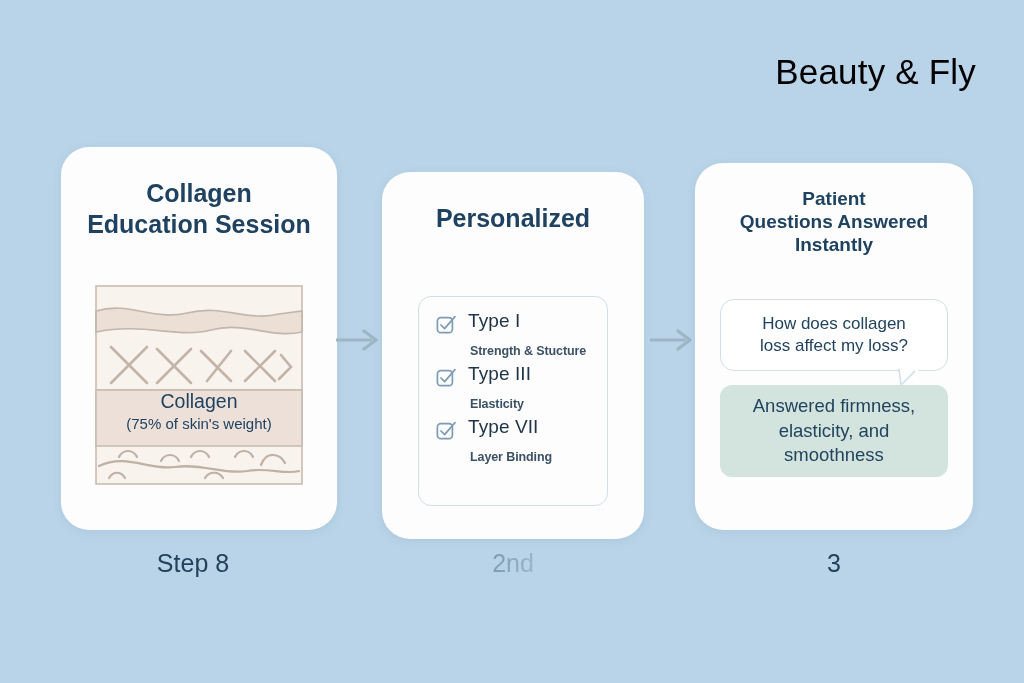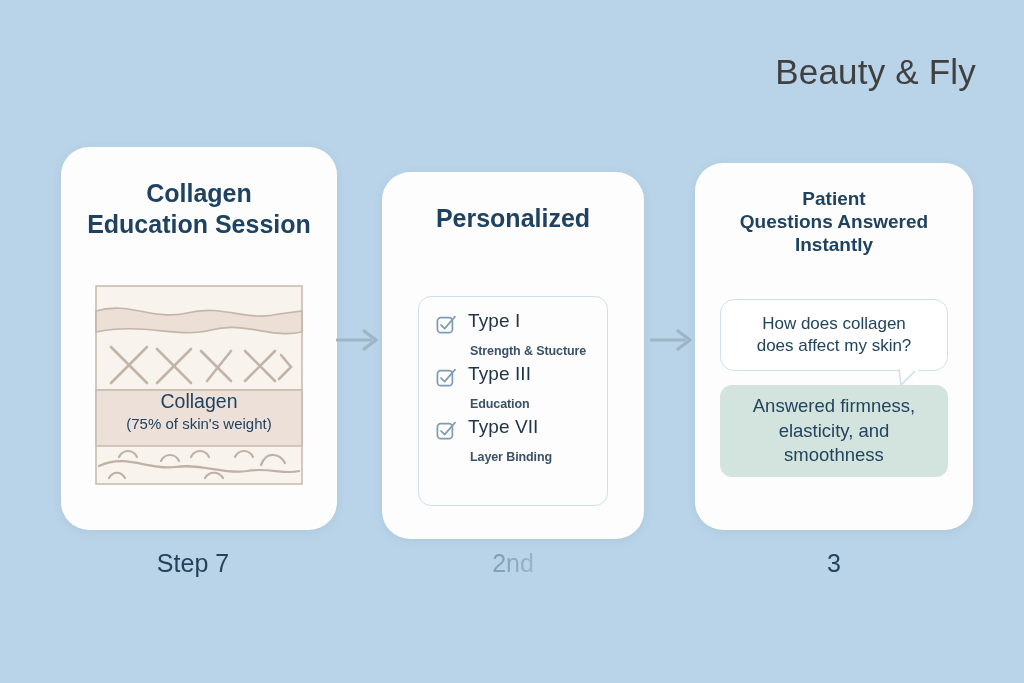--- a/index.html
+++ b/index.html
@@ -8,21 +8,21 @@
     background:#b9d4e8;
     font-family:"Liberation Sans","DejaVu Sans",sans-serif;
     position:relative;
   }
   .stage{position:absolute;inset:0;}
 
   
   .brand{
     position:absolute;right:48px;top:52px;
     font-size:35px;font-weight:400;letter-spacing:.2px;
-    color:#404040;
+    color:#000000;
     white-space:nowrap;
   }
 
   
   .card{
     position:absolute;
     background:#fdfdfd;
     border-radius:28px;
     box-shadow:0 2px 10px rgba(70,100,130,.10);
   }
@@ -182,21 +182,21 @@
         </div>
       </div>
 
       <div class="check-row r2">
         <svg class="cbox" viewBox="0 0 20 20">
           <rect x="1.4" y="2.6" width="15" height="15" rx="3.4" fill="none" stroke="#7e9cb3" stroke-width="1.7"></rect>
           <polyline points="5,10 8.6,13.6 19,1.6" fill="none" stroke="#7e9cb3" stroke-width="1.7" stroke-linecap="round" stroke-linejoin="round"></polyline>
         </svg>
         <div class="check-texts">
           <div class="check-title">Type III</div>
-          <div class="check-sub">Education</div>
+          <div class="check-sub">Elasticity</div>
         </div>
       </div>
 
       <div class="check-row r3">
         <svg class="cbox" viewBox="0 0 20 20">
           <rect x="1.4" y="2.6" width="15" height="15" rx="3.4" fill="none" stroke="#7e9cb3" stroke-width="1.7"></rect>
           <polyline points="5,10 8.6,13.6 19,1.6" fill="none" stroke="#7e9cb3" stroke-width="1.7" stroke-linecap="round" stroke-linejoin="round"></polyline>
         </svg>
         <div class="check-texts">
           <div class="check-title">Type VII</div>
@@ -215,34 +215,34 @@
   <div class="card" id="card3">
     <div class="card-title">
       <div>Patient</div>
       <div>Questions Answered</div>
       <div>Instantly</div>
     </div>
 
     <div class="bubble-q">
       <div class="txt">
         <div>How does collagen</div>
-        <div>does affect my skin?</div>
+        <div>loss affect my loss?</div>
       </div>
     </div>
     <svg class="qtail" viewBox="0 0 26 26">
       <path d="M2 2 L2 6 C 2 6, 4 6, 8 6 L 22 22 L 20 4" fill="#ffffff" stroke="none"></path>
       <path d="M1 3 L3 19 L17 5" fill="#ffffff" stroke="#cfe0ec" stroke-width="1.6" stroke-linejoin="round"></path>
     </svg>
 
     <div class="bubble-a">
       <div class="txt">
         <div>Answered firmness,</div>
         <div>elasticity, and</div>
         <div>smoothness</div>
       </div>
     </div>
   </div>
 
-  <div class="step" id="step1">Step 7</div>
+  <div class="step" id="step1">Step 8</div>
   <div class="step" id="step2">2nd</div>
   <div class="step" id="step3">3</div>
 
 </div>
 
 </body></html>

